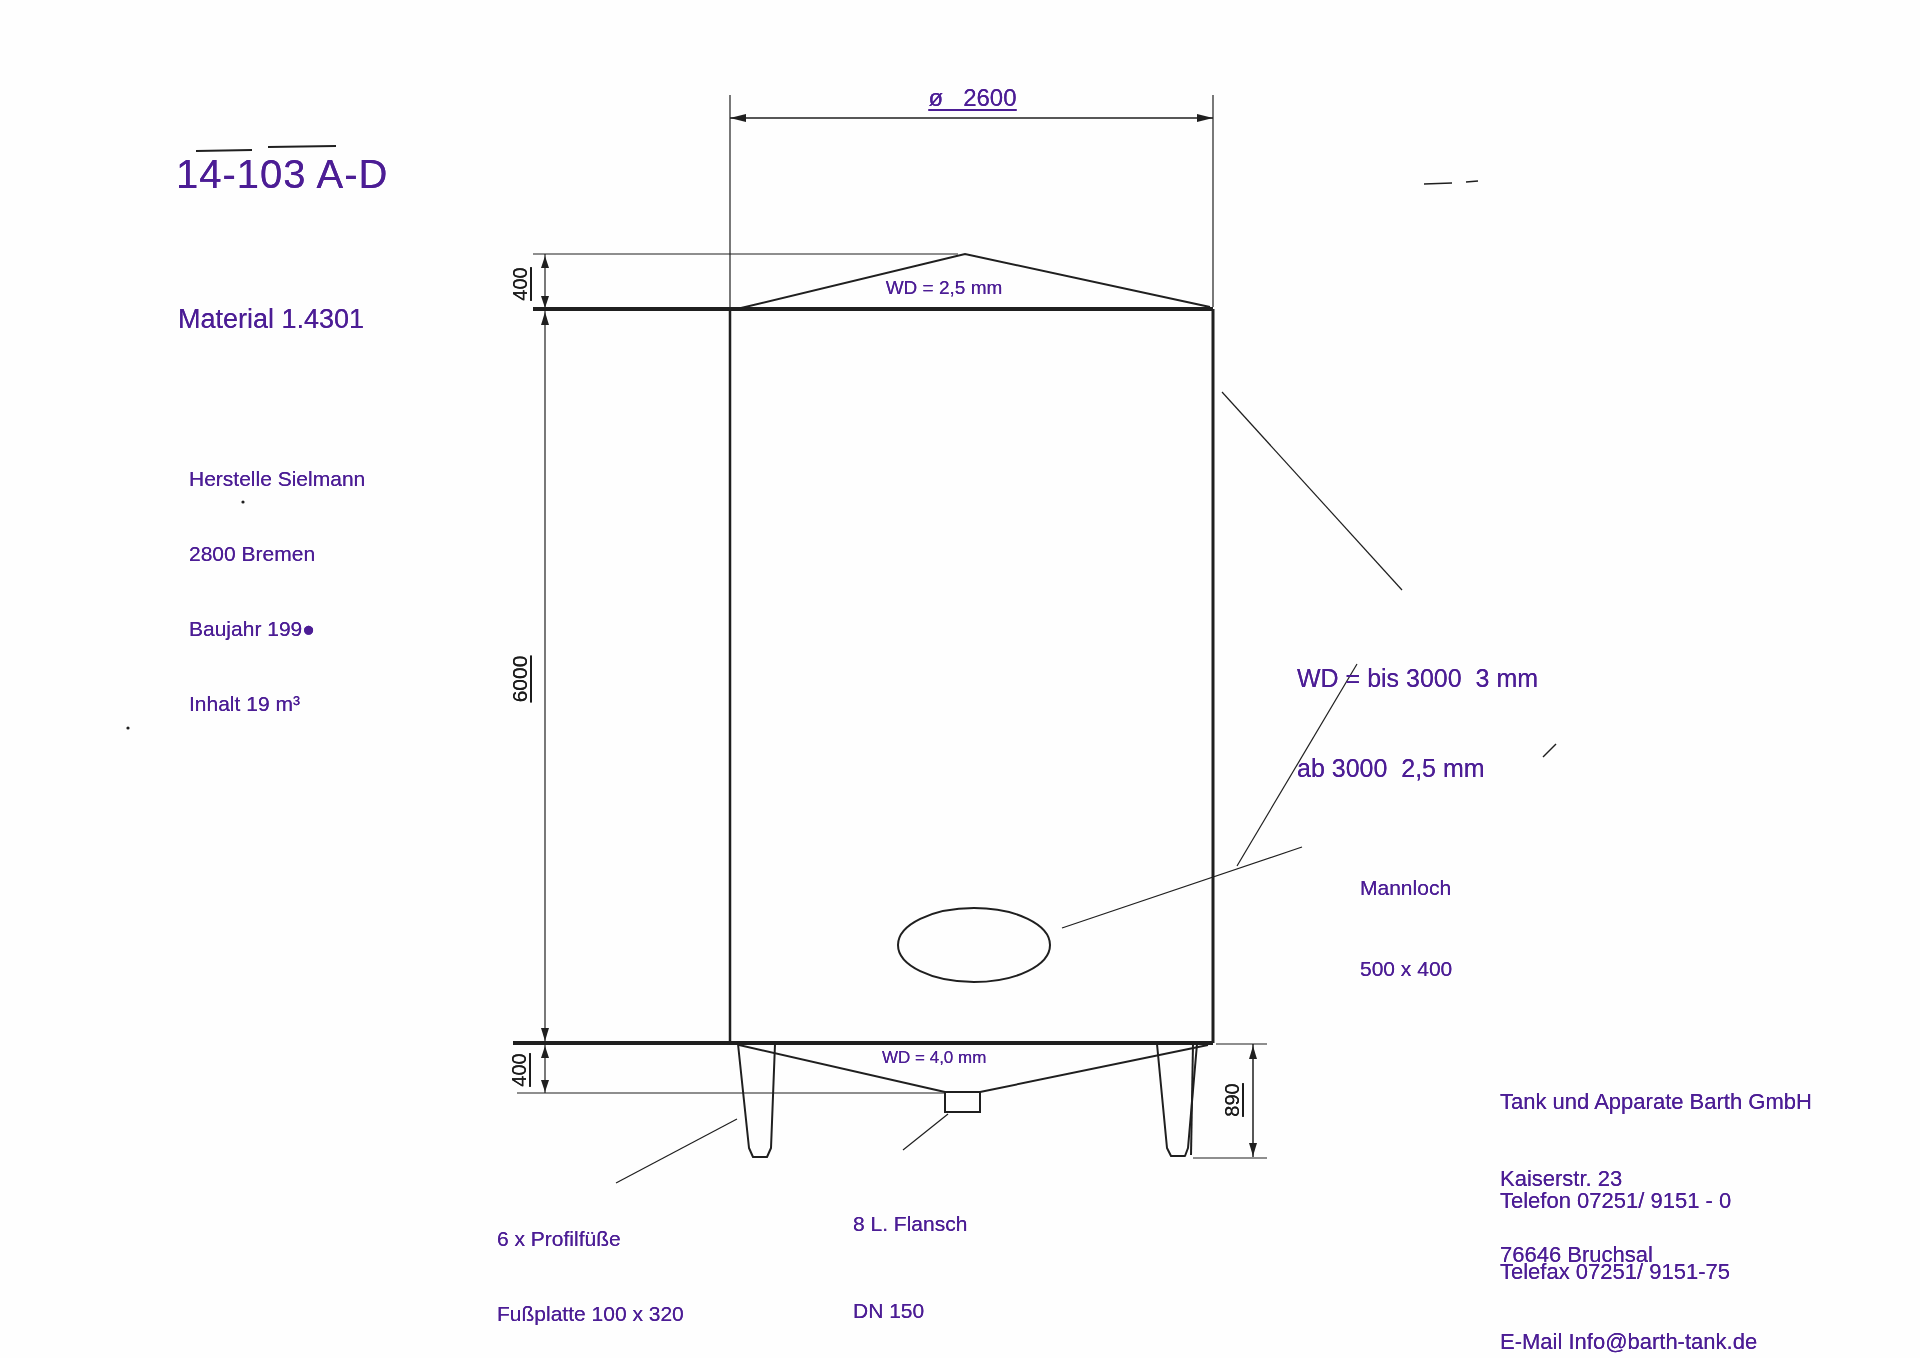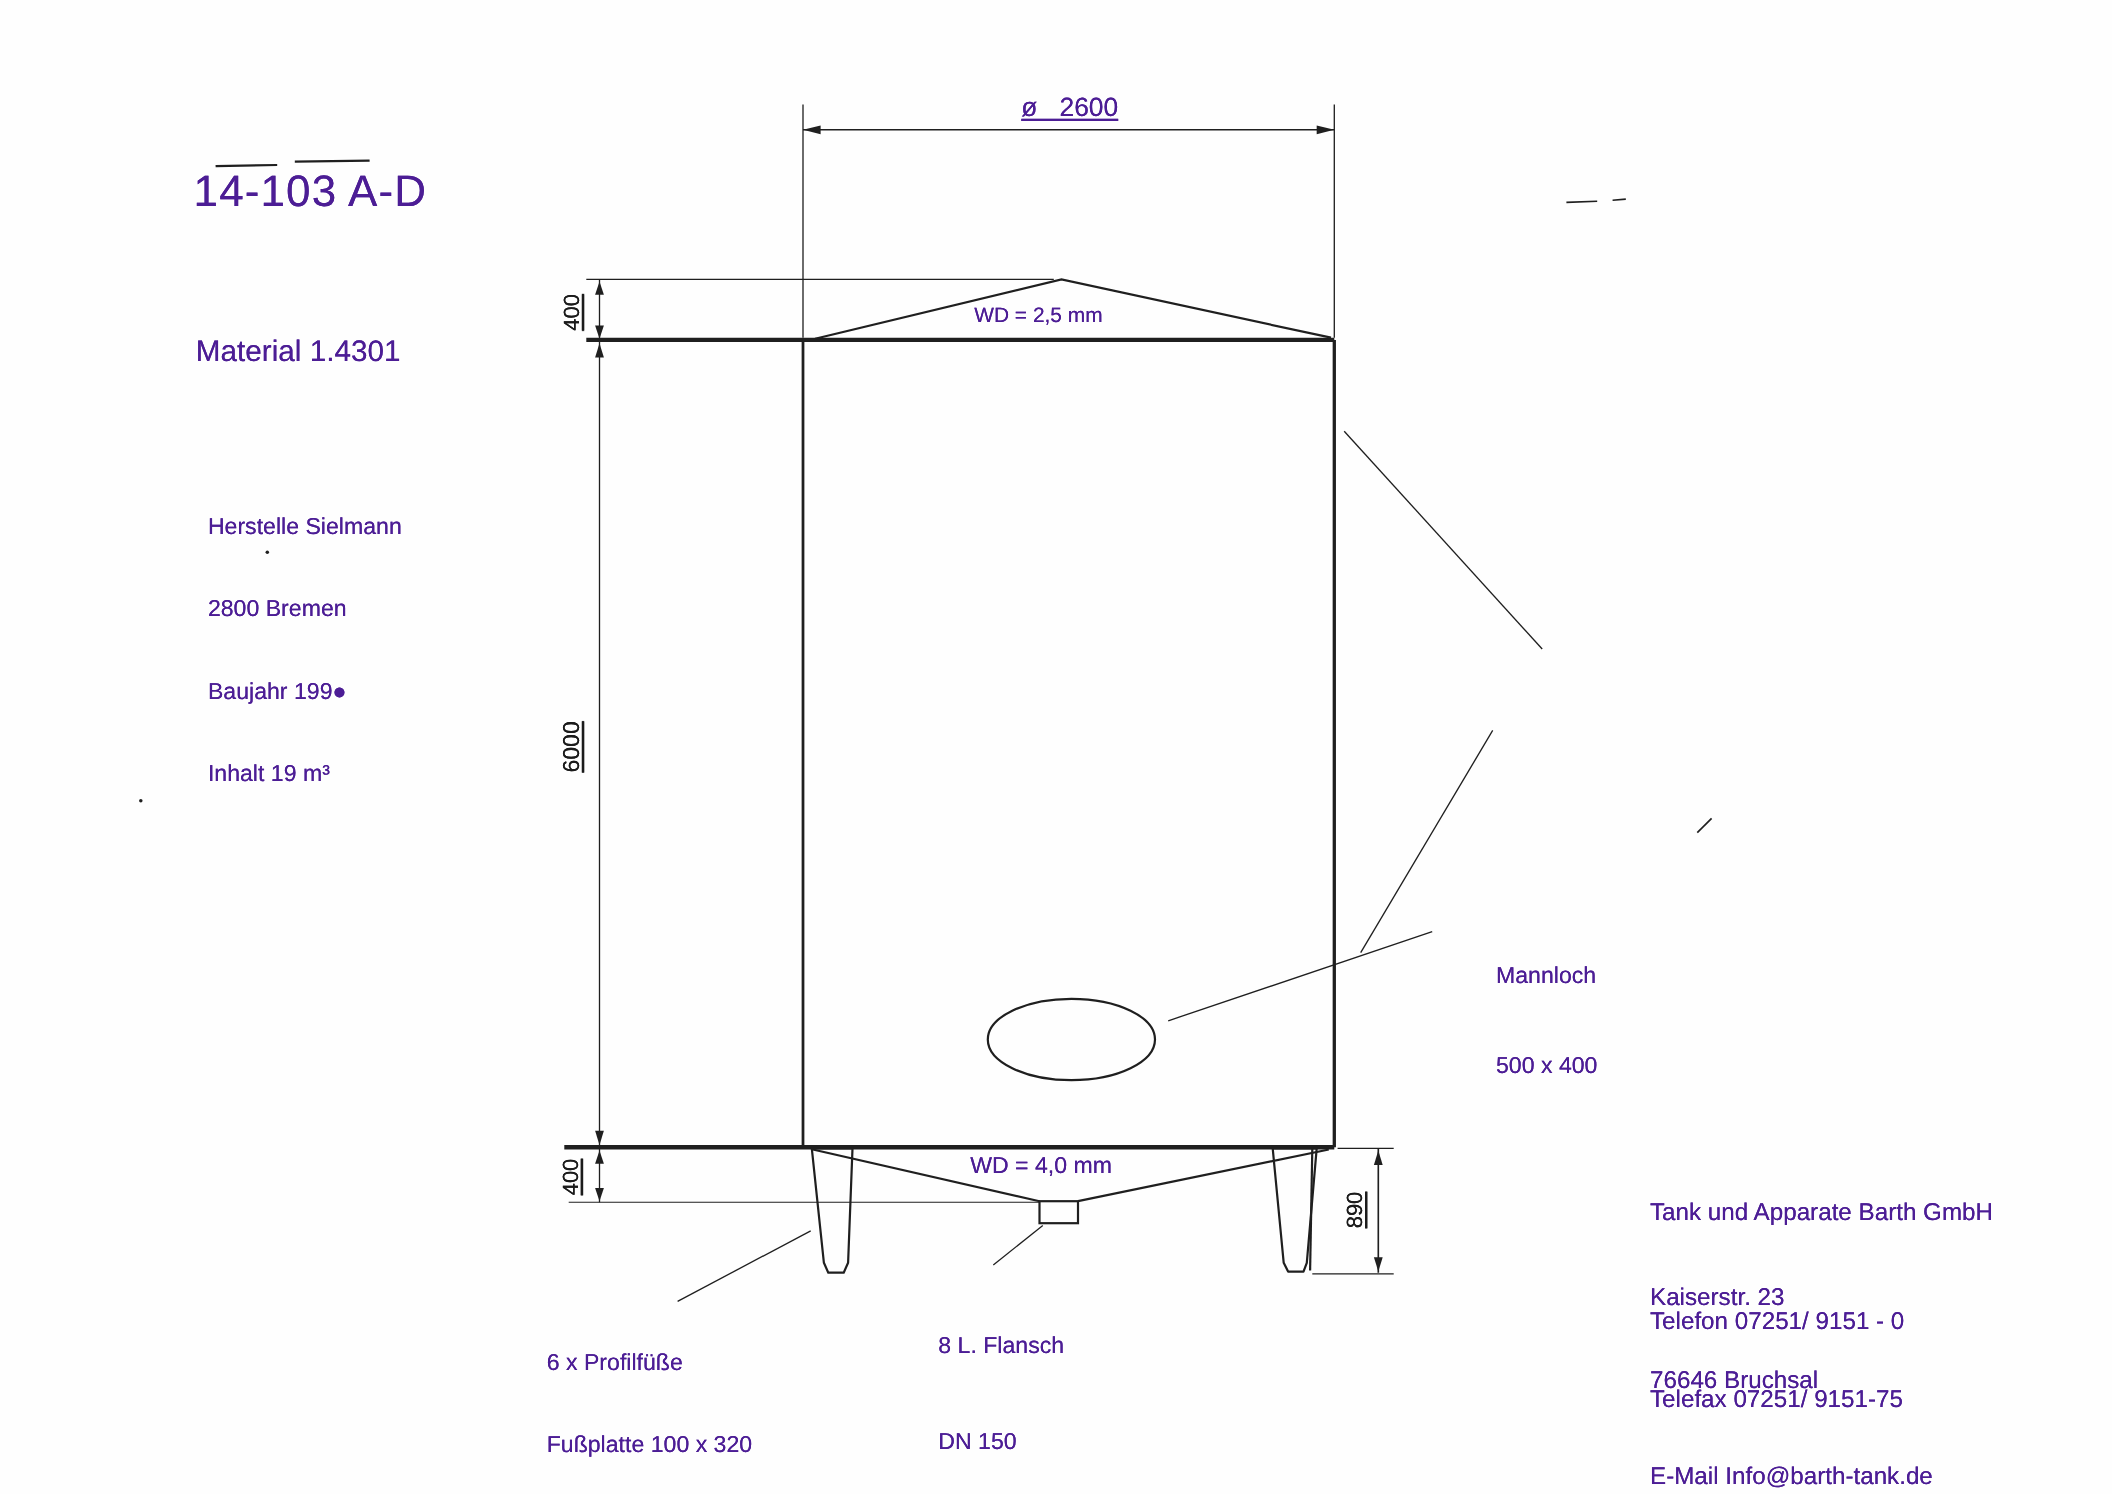--- a/index.html
+++ b/index.html
@@ -125,22 +125,26 @@
   <div class="vlabel u" style="left:480px;top:272px;font-size:20px;">400</div>
 
   <div class="vlabel u" style="left:480px;top:667px;font-size:21px;">6000</div>
 
   <div class="vlabel u" style="left:479px;top:1058px;font-size:20px;">400</div>
 
   <div class="vlabel u" style="left:1192px;top:1088px;font-size:20px;">890</div>
 
   <div class="tb center" style="left:869px;top:277px;width:150px;font-size:19px;text-align:center;">WD = 2,5 mm</div>
 
-  <div class="tb" style="left:882px;top:1048px;font-size:21px;">WD = 4,0 mm</div>
+  <div class="tb" style="left:882px;top:1048px;font-size:17px;">WD = 4,0 mm</div>
 
+  <div class="tb" style="left:1297px;top:603px;font-size:25px;line-height:30px;">
+    <span class="ln">WD = bis 3000  3 mm</span>
+    <span class="ln">ab 3000  2,5 mm</span>
+  </div>
 
   <div class="tb" style="left:1360px;top:820px;font-size:21px;line-height:27px;">
     <span class="ln">Mannloch</span>
     <span class="ln">500 x 400</span>
   </div>
 
   <div class="tb" style="left:853px;top:1151px;font-size:21px;line-height:29px;">
     <span class="ln">8 L. Flansch</span>
     <span class="ln">DN 150</span>
   </div>

